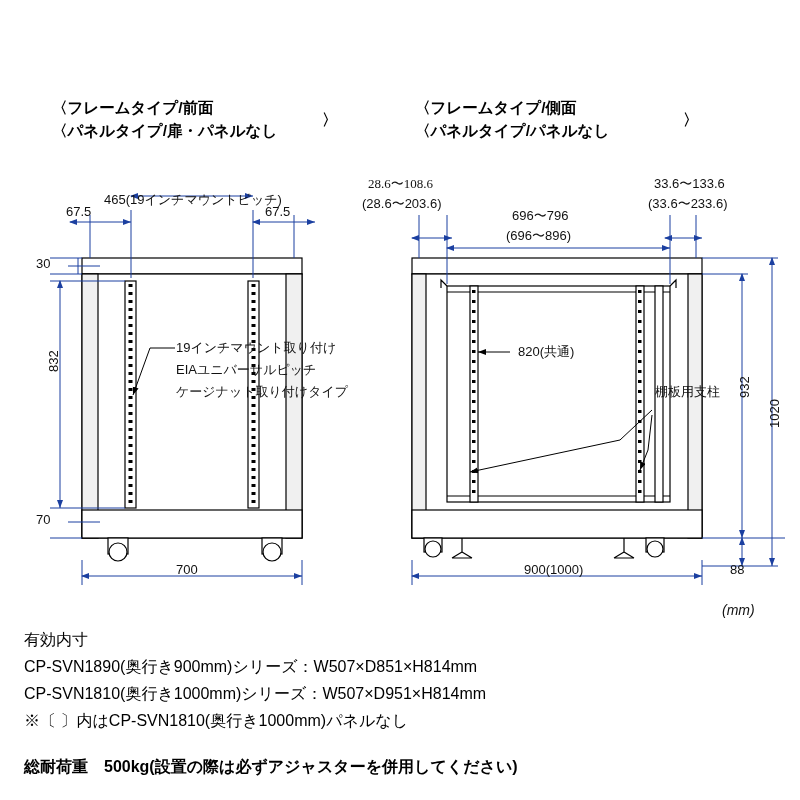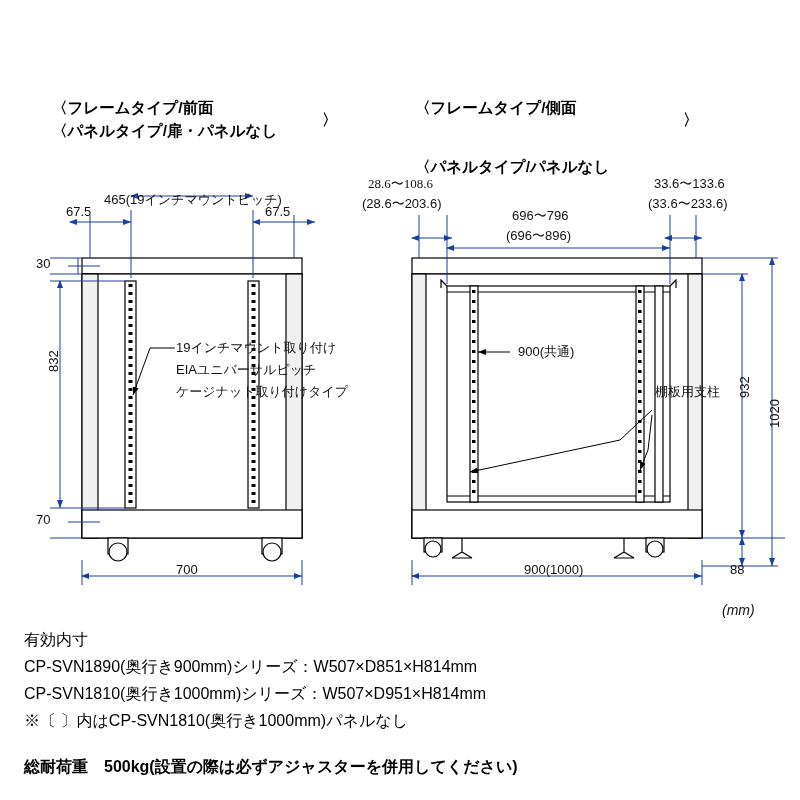--- a/index.html
+++ b/index.html
@@ -21,21 +21,21 @@
 </head>
 <body>
 
 <div id="stage">
 
   <div class="hdr" style="left:52px;top:98px;">〈フレームタイプ/前面</div>
   <div class="hdr" style="left:52px;top:121px;">〈パネルタイプ/扉・パネルなし</div>
   <div class="hdr" style="left:322px;top:110px;">〉</div>
 
   <div class="hdr" style="left:415px;top:98px;">〈フレームタイプ/側面</div>
-  <div class="hdr" style="left:415px;top:121px;margin-top:36px;">〈パネルタイプ/パネルなし</div>
+  <div class="hdr" style="left:415px;top:121px;">〈パネルタイプ/パネルなし</div>
   <div class="hdr" style="left:683px;top:110px;">〉</div>
 
   <svg width="800" height="800">
     <defs>
       <marker id="arrS" markerWidth="9" markerHeight="9" refX="8" refY="3" orient="auto" markerUnits="strokeWidth">
         <path d="M0,0 L8,3 L0,6 z" fill="#1b3fa0"></path>
       </marker>
       <marker id="arrE" markerWidth="9" markerHeight="9" refX="1" refY="3" orient="auto" markerUnits="strokeWidth">
         <path d="M8,0 L0,3 L8,6 z" fill="#1b3fa0"></path>
       </marker>
@@ -276,21 +276,21 @@
   <div class="lbl" style="left:176px;top:362px;">EIAユニバーサルピッチ</div>
   <div class="lbl" style="left:176px;top:384px;">ケージナット取り付けタイプ</div>
 
   <div class="lbl" style="left:368px;top:176px;font-family:Liberation Serif, serif;">28.6〜108.6</div>
   <div class="lbl" style="left:362px;top:196px;">(28.6〜203.6)</div>
   <div class="lbl" style="left:654px;top:176px;">33.6〜133.6</div>
   <div class="lbl" style="left:648px;top:196px;">(33.6〜233.6)</div>
   <div class="lbl" style="left:512px;top:208px;">696〜796</div>
   <div class="lbl" style="left:506px;top:228px;">(696〜896)</div>
 
-  <div class="lbl" style="left:518px;top:344px;">900(共通)</div>
+  <div class="lbl" style="left:518px;top:344px;">820(共通)</div>
   <div class="lbl" style="left:655px;top:384px;">棚板用支柱</div>
 
   <div class="lbl" style="left:737px;top:398px;transform:rotate(-90deg);transform-origin:left top;">932</div>
   <div class="lbl" style="left:767px;top:428px;transform:rotate(-90deg);transform-origin:left top;">1020</div>
   <div class="lbl" style="left:730px;top:562px;">88</div>
   <div class="lbl" style="left:524px;top:562px;">900(1000)</div>
 
   <div class="lbl" style="left:722px;top:602px;font-size:14px;font-style:italic;">(mm)</div>
 
   <div class="big" style="left:24px;top:628px;">有効内寸</div>

